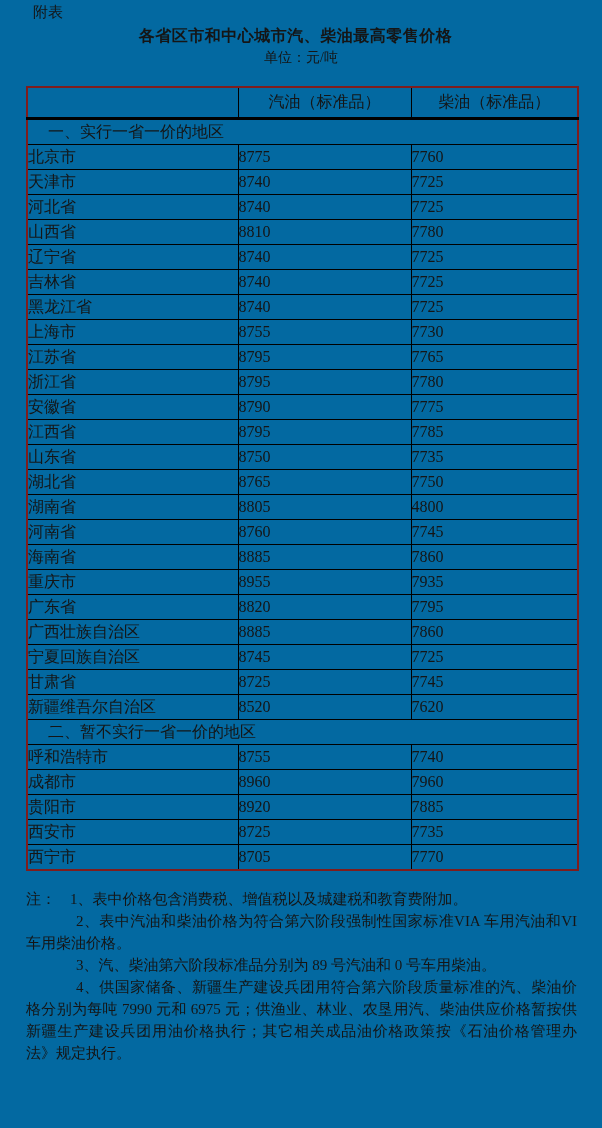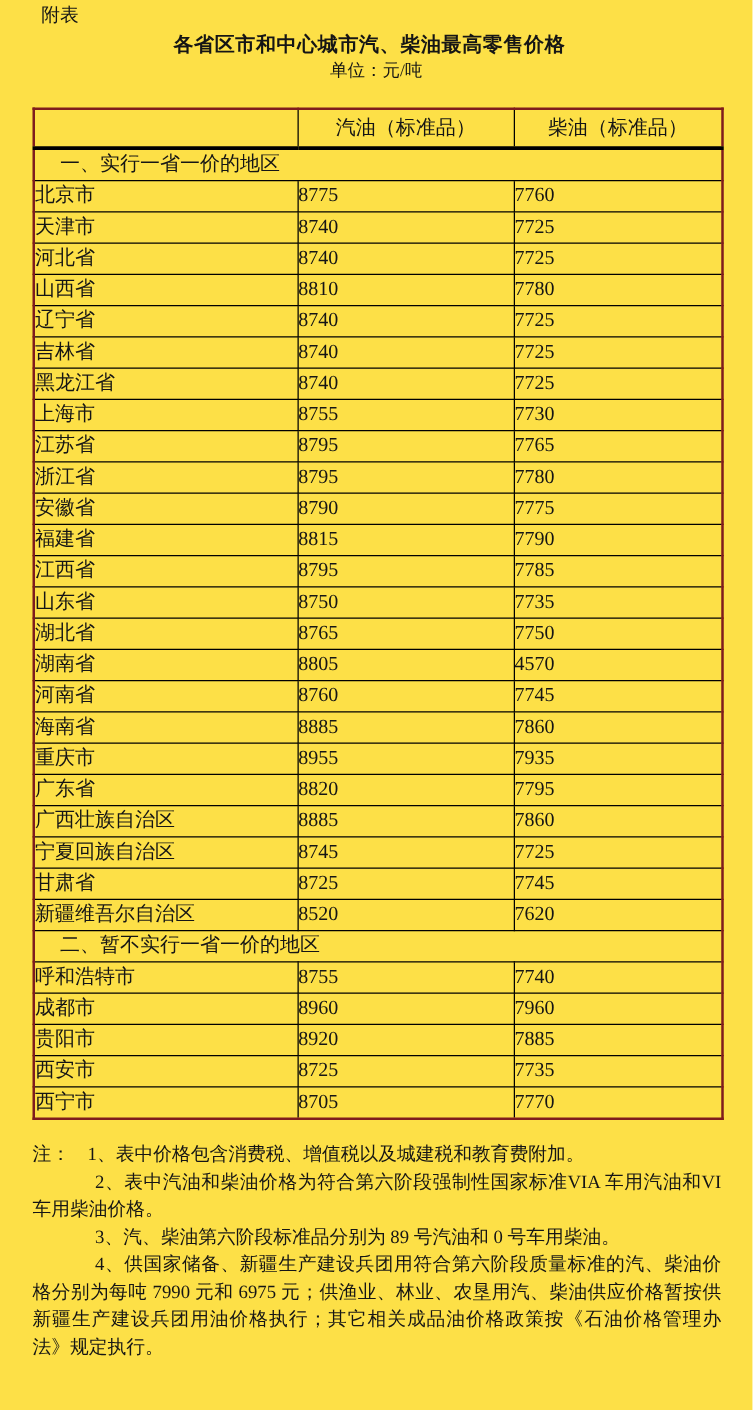--- a/index.html
+++ b/index.html
@@ -4,21 +4,21 @@
 <style>
   html, body {
     margin: 0;
     padding: 0;
     background: #ffffff;
   }
   .page {
     position: relative;
     width: 602px;
     height: 1128px;
-    background: #fde047;
+    background: #0369a1;
     color: #151515;
     font-family: "Liberation Serif", "DejaVu Serif", serif;
     overflow: hidden;
   }
   .doc-tag {
     position: absolute;
     top: 3px;
     left: 33px;
     font-size: 15px;
   }
@@ -178,43 +178,38 @@
             <td class="region-cell">浙江省</td>
             <td class="price-cell">8795</td>
             <td class="price-cell">7780</td>
           </tr>
           <tr>
             <td class="region-cell">安徽省</td>
             <td class="price-cell">8790</td>
             <td class="price-cell">7775</td>
           </tr>
           <tr>
-            <td class="region-cell">福建省</td>
-            <td class="price-cell">8815</td>
-            <td class="price-cell">7790</td>
-          </tr>
-          <tr>
             <td class="region-cell">江西省</td>
             <td class="price-cell">8795</td>
             <td class="price-cell">7785</td>
           </tr>
           <tr>
             <td class="region-cell">山东省</td>
             <td class="price-cell">8750</td>
             <td class="price-cell">7735</td>
           </tr>
           <tr>
             <td class="region-cell">湖北省</td>
             <td class="price-cell">8765</td>
             <td class="price-cell">7750</td>
           </tr>
           <tr>
             <td class="region-cell">湖南省</td>
             <td class="price-cell">8805</td>
-            <td class="price-cell">4570</td>
+            <td class="price-cell">4800</td>
           </tr>
           <tr>
             <td class="region-cell">河南省</td>
             <td class="price-cell">8760</td>
             <td class="price-cell">7745</td>
           </tr>
           <tr>
             <td class="region-cell">海南省</td>
             <td class="price-cell">8885</td>
             <td class="price-cell">7860</td>

